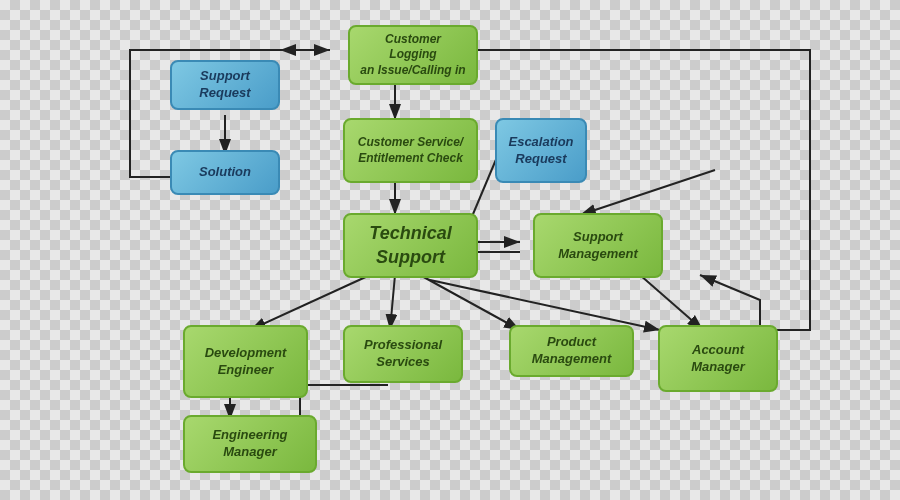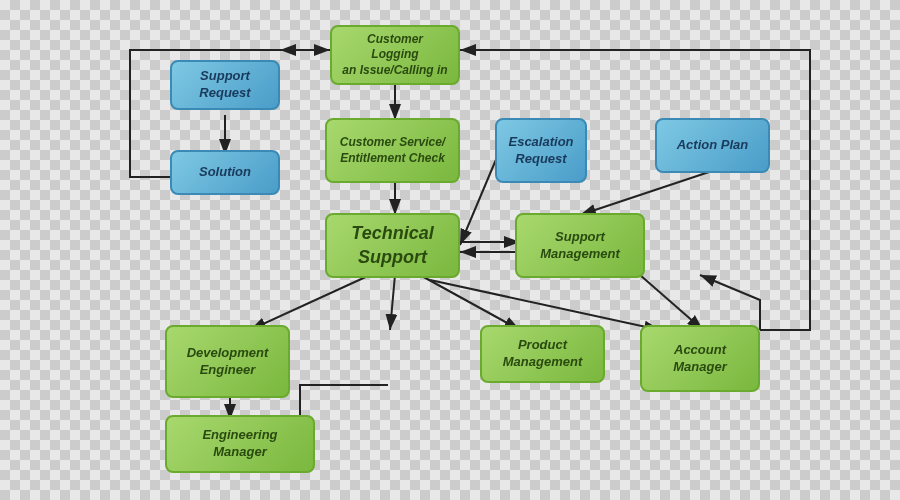--- a/index.html
+++ b/index.html
@@ -42,20 +42,21 @@
     }
     .node-blue {
       background: linear-gradient(135deg, #7ec8e3, #4a9dc9);
       color: #1a3a5c;
       border-color: #3a8ab5;
     }
     .node-green {
       background: linear-gradient(135deg, #a8d86e, #7ab83e);
       color: #2a4a10;
       border-color: #6aaa2e;
+      margin-left: 18px;
     }
     svg.arrows {
       position: absolute;
       top: 0;
       left: 0;
       width: 100%;
       height: 100%;
       overflow: visible;
     }
     .arrow-line {
@@ -127,41 +128,41 @@
   </div>
 
   <div class="node node-blue" style="left:110px;top:140px;width:110px;height:45px">
     <span>Solution</span>
   </div>
 
   <div class="node node-blue" style="left:435px;top:108px;width:92px;height:65px">
     <span>Escalation<br>Request</span>
   </div>
 
-  <div class="node node-blue" style="left:595px;top:108px;width:115px;height:55px">
-    <span>Action Plan</span>
-  </div>
 
   <div class="node node-green" style="left:265px;top:203px;width:135px;height:65px;font-size:18px">
     <span>Technical<br>Support</span>
   </div>
 
   <div class="node node-green" style="left:455px;top:203px;width:130px;height:65px">
     <span>Support<br>Management</span>
   </div>
 
   <div class="node node-green" style="left:105px;top:315px;width:125px;height:73px">
     <span>Development<br>Engineer</span>
   </div>
 
+  <div class="node node-green" style="left:265px;top:315px;width:120px;height:58px">
+    <span>Professional<br>Services</span>
+  </div>
 
-  <div class="node node-green" style="left:420px;top:315px;width:125px;height:58px">
+  <div class="node node-green" style="left:431px;top:315px;width:125px;height:52px">
     <span>Product<br>Management</span>
   </div>
 
   <div class="node node-green" style="left:580px;top:315px;width:120px;height:67px">
     <span>Account<br>Manager</span>
   </div>
 
-  <div class="node node-green" style="left:105px;top:405px;width:150px;height:58px">
+  <div class="node node-green" style="left:105px;top:405px;width:134px;height:58px">
     <span>Engineering<br>Manager</span>
   </div>
 </div>
 
 </body></html>

